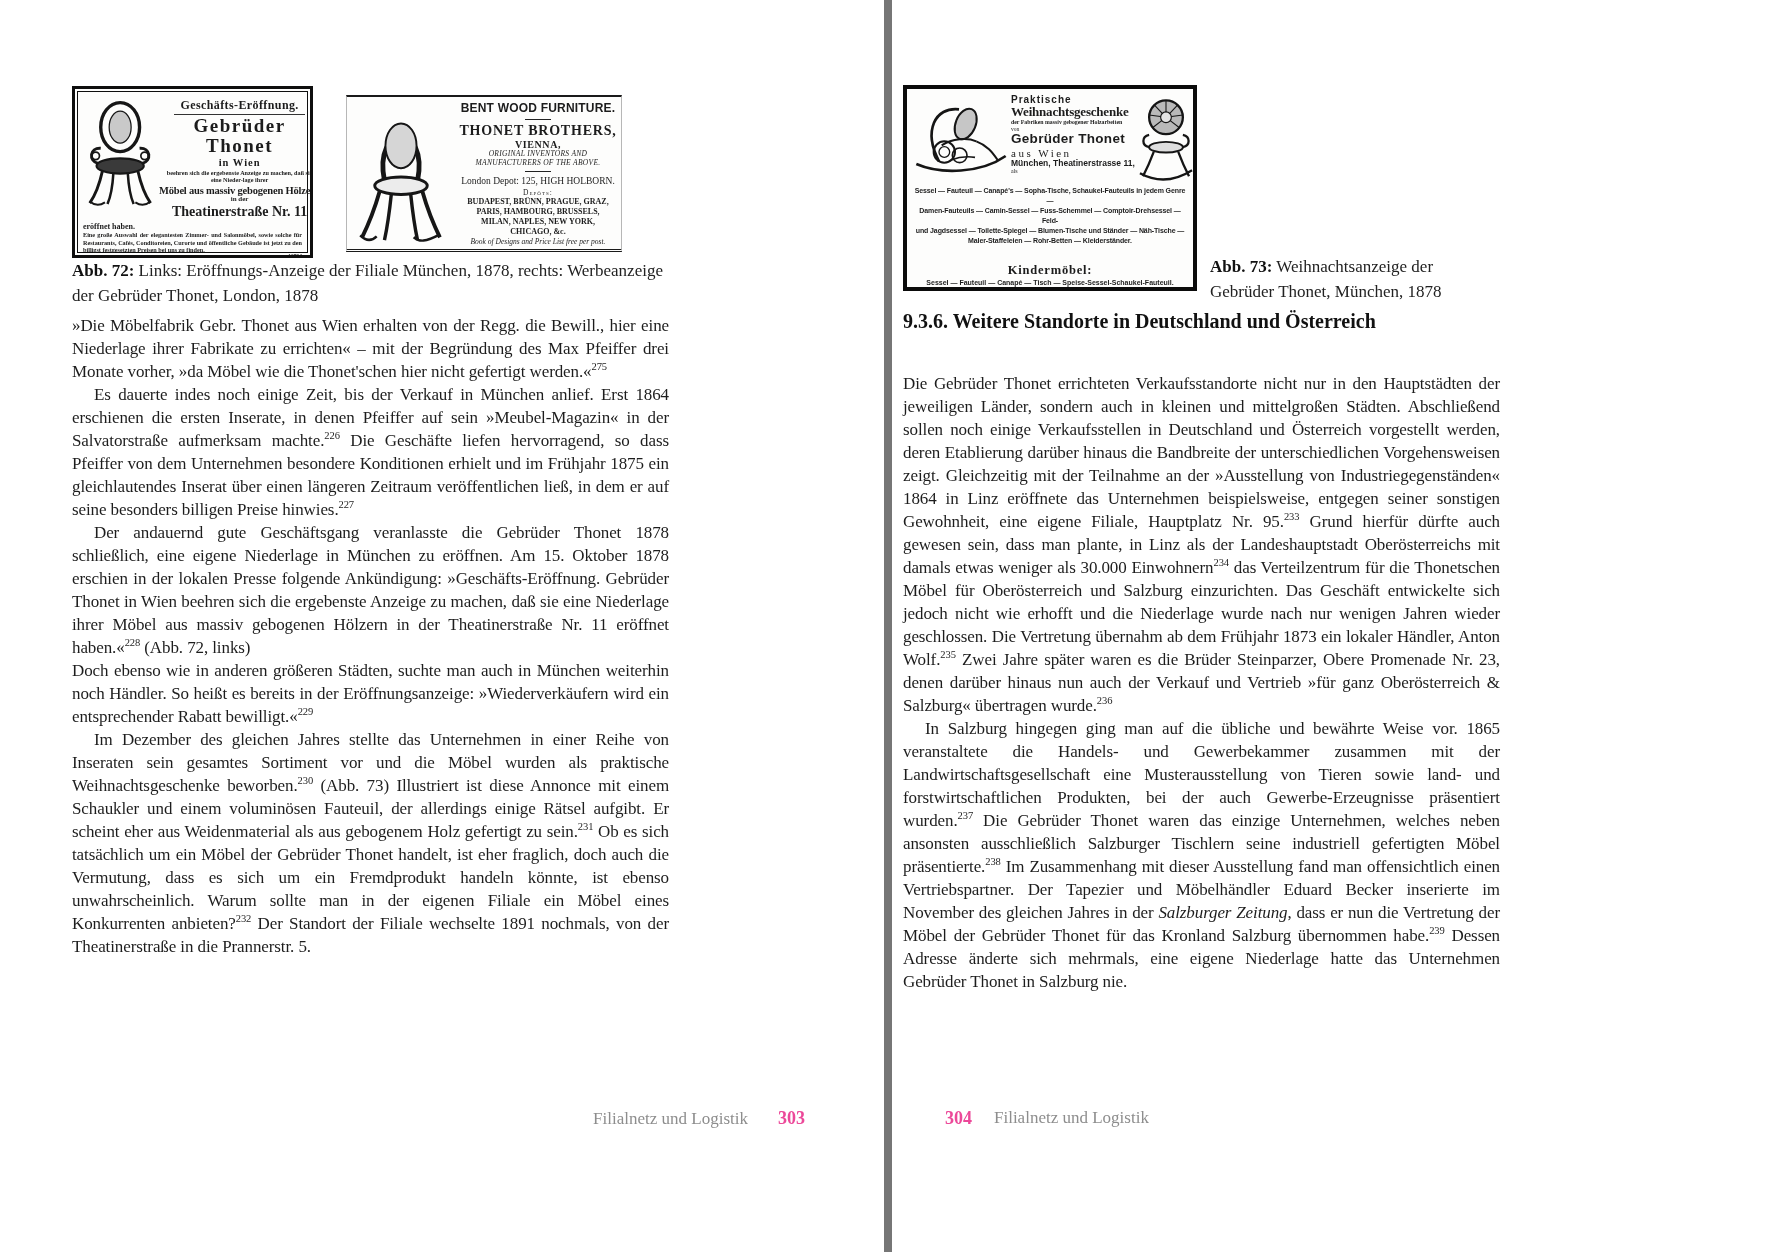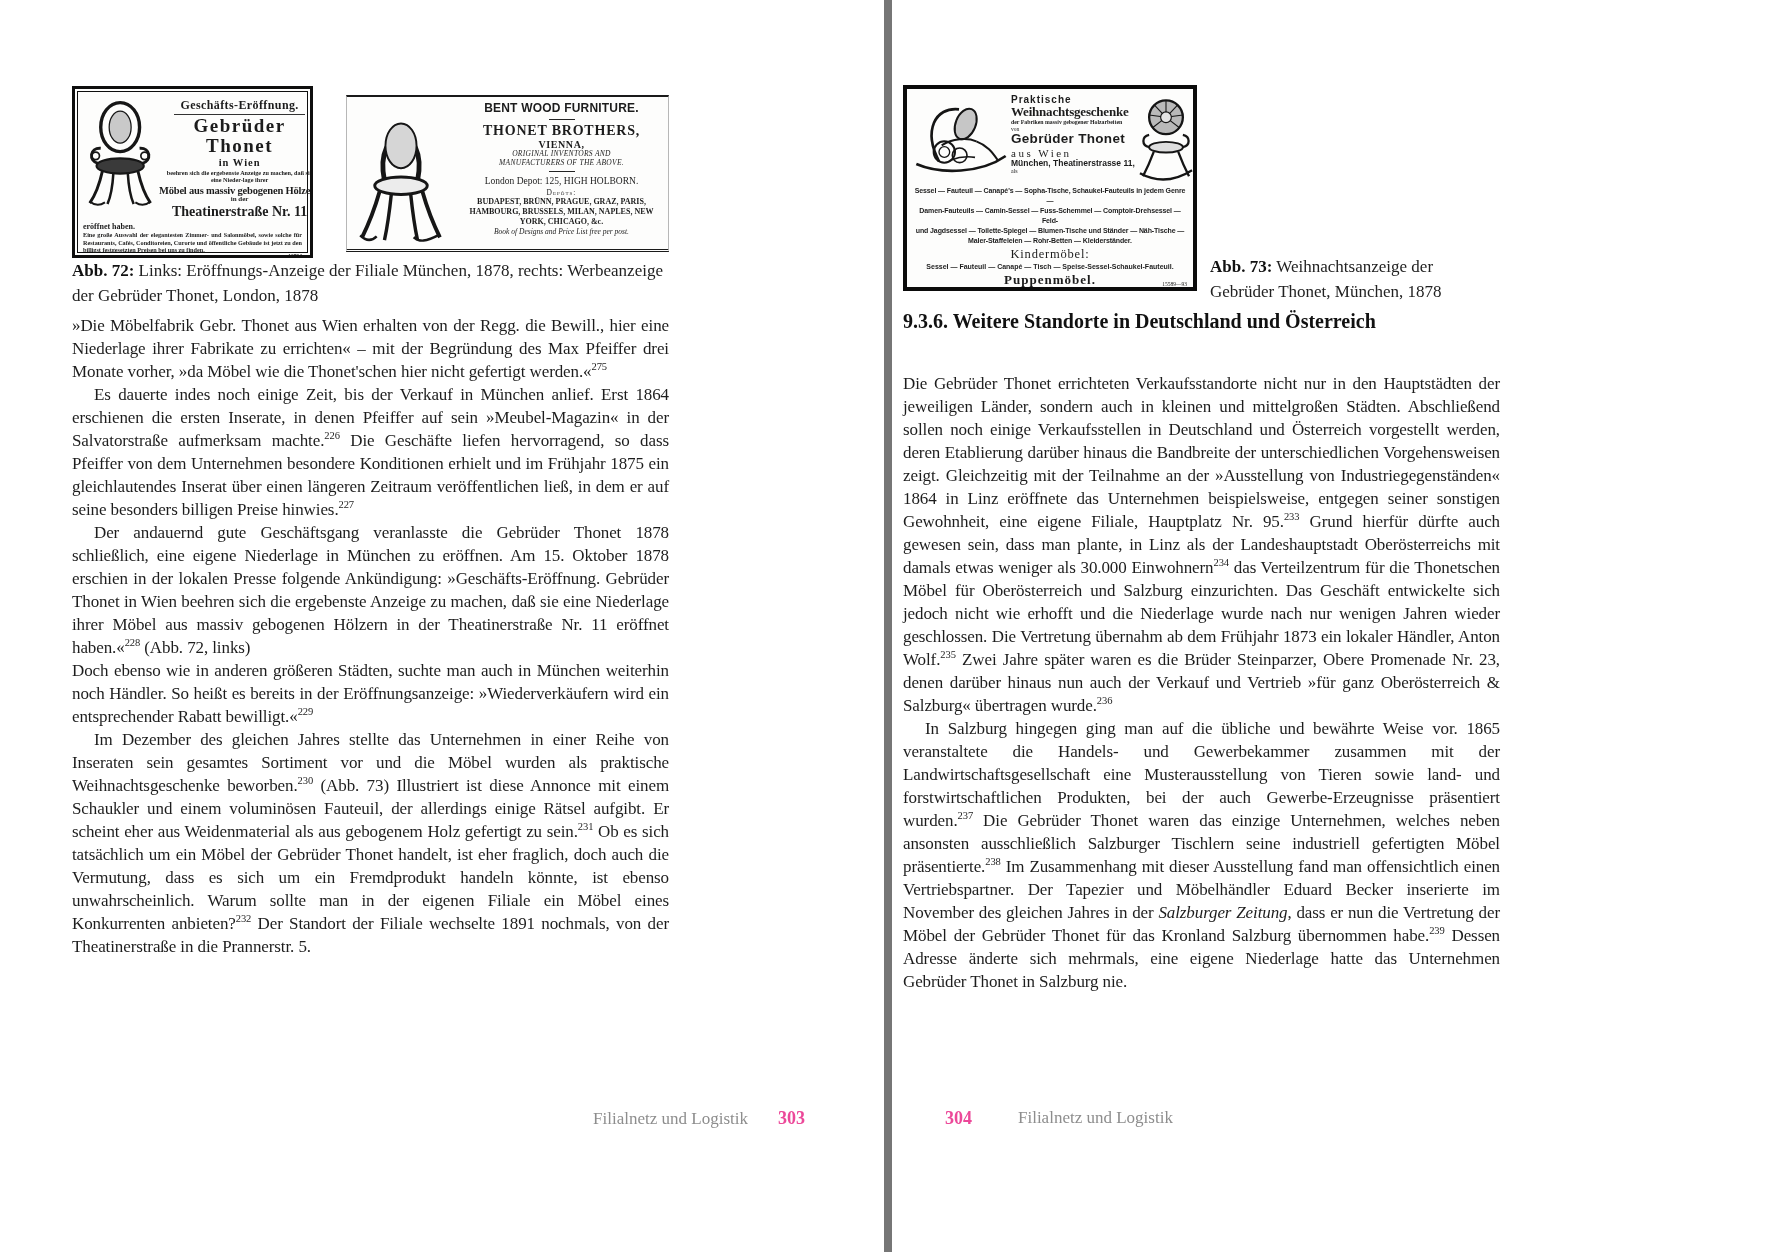--- a/index.html
+++ b/index.html
@@ -18,21 +18,21 @@
   .caption{position:absolute;font-size:17px;line-height:25px;color:#222;margin:0;}
   .caption strong{font-weight:bold;color:#111;}
 
   .section-heading{position:absolute;font-size:20px;font-weight:bold;color:#111;margin:0;}
 
   .footer{position:absolute;top:1108px;font-size:17px;}
   .footer .running{color:#8d8d8d;}
   .footer .pagenum{font-weight:bold;color:#ec4899;font-size:18px;}
   .footer-left{left:72px;width:733px;text-align:right;}
   .footer-left .pagenum{margin-left:30px;}
-  .footer-right{left:945px;display:flex;gap:46px;}
+  .footer-right{left:945px;display:flex;gap:22px;}
 
   
   .ad{position:absolute;background:#fdfdfc;box-sizing:border-box;overflow:hidden;}
   .ad svg{display:block;}
 
   
   .ad-munich{left:72px;top:86px;width:241px;height:172px;border:3px solid #0e0e0e;}
   .ad-munich .inner{position:absolute;inset:2px;border:1px solid #0e0e0e;padding:3px 5px;box-sizing:border-box;}
   .ad1-top{display:flex;}
   .ad1-chair{width:76px;flex:none;padding-top:4px;}
@@ -43,21 +43,21 @@
   .ad1-tiny{font-size:6.2px;font-weight:bold;line-height:1.15;padding:1px 2px;}
   .ad1-moebel{font-size:10.5px;font-weight:bold;letter-spacing:-0.2px;white-space:nowrap;}
   .ad1-inder{font-size:7px;font-weight:bold;}
   .ad1-strasse{font-size:14px;font-weight:bold;margin-top:1px;}
   .ad1-bottom{font-size:6.2px;line-height:1.2;margin-top:2px;}
   .ad1-eroeffnet{font-size:8px;font-weight:bold;}
   .ad1-small{text-align:justify;font-weight:bold;color:#222;}
   .ad1-ref{float:right;font-size:5.5px;color:#333;}
 
   
-  .ad-london{left:346px;top:95px;width:323px;height:157px;border:1px solid #b7b7b7;
+  .ad-london{left:346px;top:95px;width:276px;height:157px;border:1px solid #b7b7b7;
              border-top:2px solid #1a1a1a;border-bottom:3px double #1a1a1a;display:flex;}
   .ad2-chair{width:112px;flex:none;padding-top:8px;}
   .ad2-text{flex:1;text-align:center;line-height:1.15;padding-top:5px;padding-right:4px;}
   .ad2-title{font-family:"Liberation Sans",sans-serif;font-size:12px;font-weight:bold;letter-spacing:.2px;}
   .ad2-rule{width:26px;height:1px;background:#222;margin:3px auto;}
   .ad2-brand{font-size:14px;font-weight:bold;letter-spacing:.8px;}
   .ad2-city{font-size:10px;font-weight:bold;letter-spacing:.6px;}
   .ad2-orig{font-size:7.5px;font-style:italic;letter-spacing:.3px;}
   .ad2-depot{font-size:9.5px;margin-top:4px;}
   .ad2-depots-label{font-size:7.5px;letter-spacing:1px;margin-top:2px;font-variant:small-caps;}
@@ -73,21 +73,21 @@
   .ad3-prakt{font-family:"Liberation Sans",sans-serif;font-size:10px;font-weight:bold;letter-spacing:1px;}
   .ad3-weih{font-size:13px;font-weight:bold;letter-spacing:-0.2px;white-space:nowrap;}
   .ad3-fab{font-size:5.8px;font-weight:bold;}
   .ad3-von{font-size:5.5px;}
   .ad3-brand{font-family:"Liberation Sans",sans-serif;font-size:13.5px;font-weight:bold;letter-spacing:.3px;white-space:nowrap;}
   .ad3-wien{font-size:11px;letter-spacing:2.5px;}
   .ad3-addr{font-family:"Liberation Sans",sans-serif;font-size:8.5px;font-weight:bold;white-space:nowrap;}
   .ad3-als{font-size:6px;}
   .ad3-lines{font-family:"Liberation Sans",sans-serif;font-size:7px;font-weight:bold;
              line-height:10px;text-align:center;margin-top:2px;letter-spacing:-0.1px;}
-  .ad3-kinder-h{font-size:12.5px;font-weight:normal;text-align:center;letter-spacing:.8px;margin-top:1px;}
+  .ad3-kinder-h{font-size:12.5px;font-weight:bold;text-align:center;letter-spacing:.8px;margin-top:17px;}
   .ad3-kinder-l{font-family:"Liberation Sans",sans-serif;font-size:7px;font-weight:bold;text-align:center;line-height:10px;}
   .ad3-puppen{font-size:13px;font-weight:bold;text-align:center;letter-spacing:1px;position:relative;}
   .ad3-num{position:absolute;right:2px;bottom:1px;font-size:5.5px;font-weight:normal;letter-spacing:0;}
   .ad3-preis{font-size:6.2px;font-weight:bold;text-align:center;margin-top:2px;}
 </style>
 </head>
 <body>
 
 <div class="book">
 

